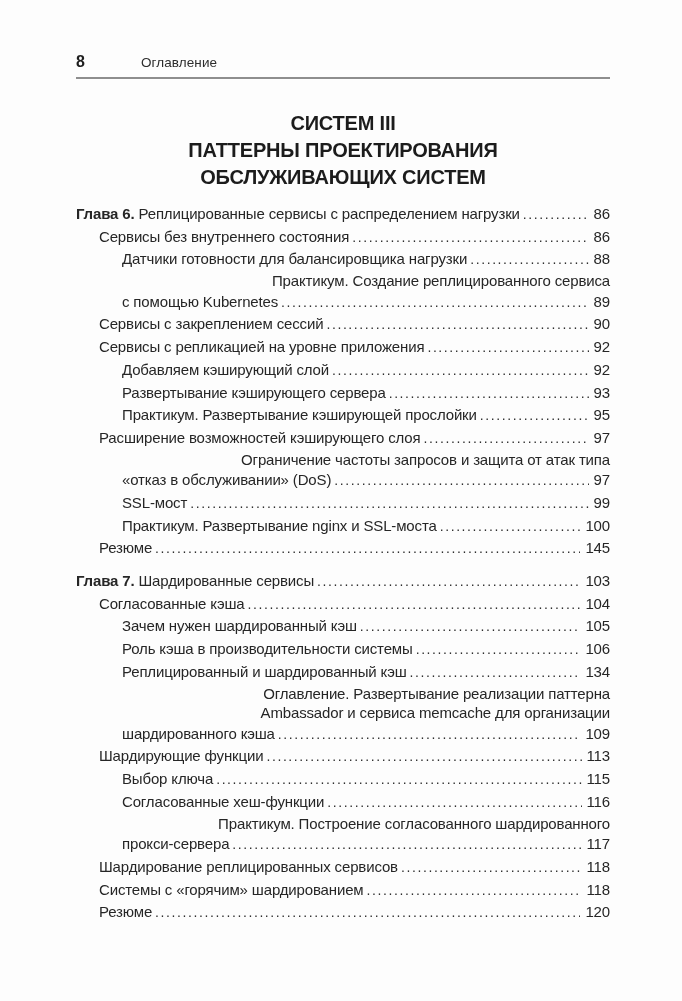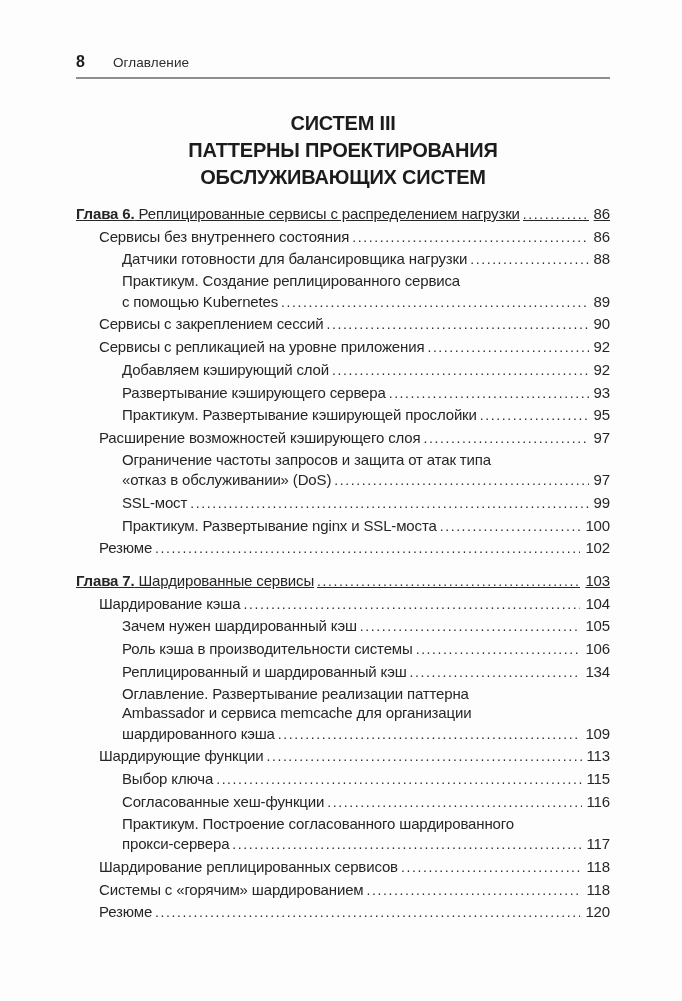--- a/index.html
+++ b/index.html
@@ -36,54 +36,56 @@
   .folio {
     font-size: 16px;
     font-weight: 700;
     color: #1e1e1e;
     line-height: 16px;
   }
   .head-title {
     font-size: 13.5px;
     color: #2d2d2d;
     letter-spacing: 0.1px;
+    margin-left: 28px;
   }
 
   
   .part-heading {
     margin-top: 31px;
     text-align: center;
     font-size: 20px;
     font-weight: 700;
     line-height: 27px;
     color: var(--heading);
     letter-spacing: -0.2px;
   }
 
   
   .toc {
     margin-top: 12px;
     font-size: 15px;
     letter-spacing: -0.15px;
     color: var(--text);
   }
-  .toc-entry.level-0 { padding-left: 0; text-decoration: underline; }
+  .toc-entry.level-0 { padding-left: 0; }
   .toc-entry.level-1 { padding-left: 23px; }
   .toc-entry.level-2 { padding-left: 46px; }
   .toc-entry.gap-before { margin-top: 10px; }
 
   .toc-line {
     display: flex;
     align-items: baseline;
     line-height: 21.7px;
     white-space: nowrap;
   }
   .toc-cont {
     line-height: 19.6px;
     white-space: nowrap;
+    text-align: right;
   }
   .toc-text .prefix { font-weight: 700; }
 
   .leader {
     flex: 1 1 auto;
     overflow: hidden;
     margin: 0 3px 0 3px;
     min-width: 12px;
   }
   .leader::after {
@@ -206,33 +208,33 @@
           <div class="toc-line">
             <span class="toc-text">Практикум. Развертывание nginx и SSL-моста</span>
             <span class="leader"></span>
             <span class="pagenum">100</span>
           </div>
         </div>
         <div class="toc-entry level-1">
           <div class="toc-line">
             <span class="toc-text">Резюме</span>
             <span class="leader"></span>
-            <span class="pagenum">102</span>
+            <span class="pagenum">145</span>
           </div>
         </div>
         <div class="toc-entry level-0 gap-before">
           <div class="toc-line">
             <span class="toc-text"><b class="prefix">Глава 7.</b> Шардированные сервисы</span>
             <span class="leader"></span>
             <span class="pagenum">103</span>
           </div>
         </div>
         <div class="toc-entry level-1">
           <div class="toc-line">
-            <span class="toc-text">Шардирование кэша</span>
+            <span class="toc-text">Согласованные кэша</span>
             <span class="leader"></span>
             <span class="pagenum">104</span>
           </div>
         </div>
         <div class="toc-entry level-2">
           <div class="toc-line">
             <span class="toc-text">Зачем нужен шардированный кэш</span>
             <span class="leader"></span>
             <span class="pagenum">105</span>
           </div>

